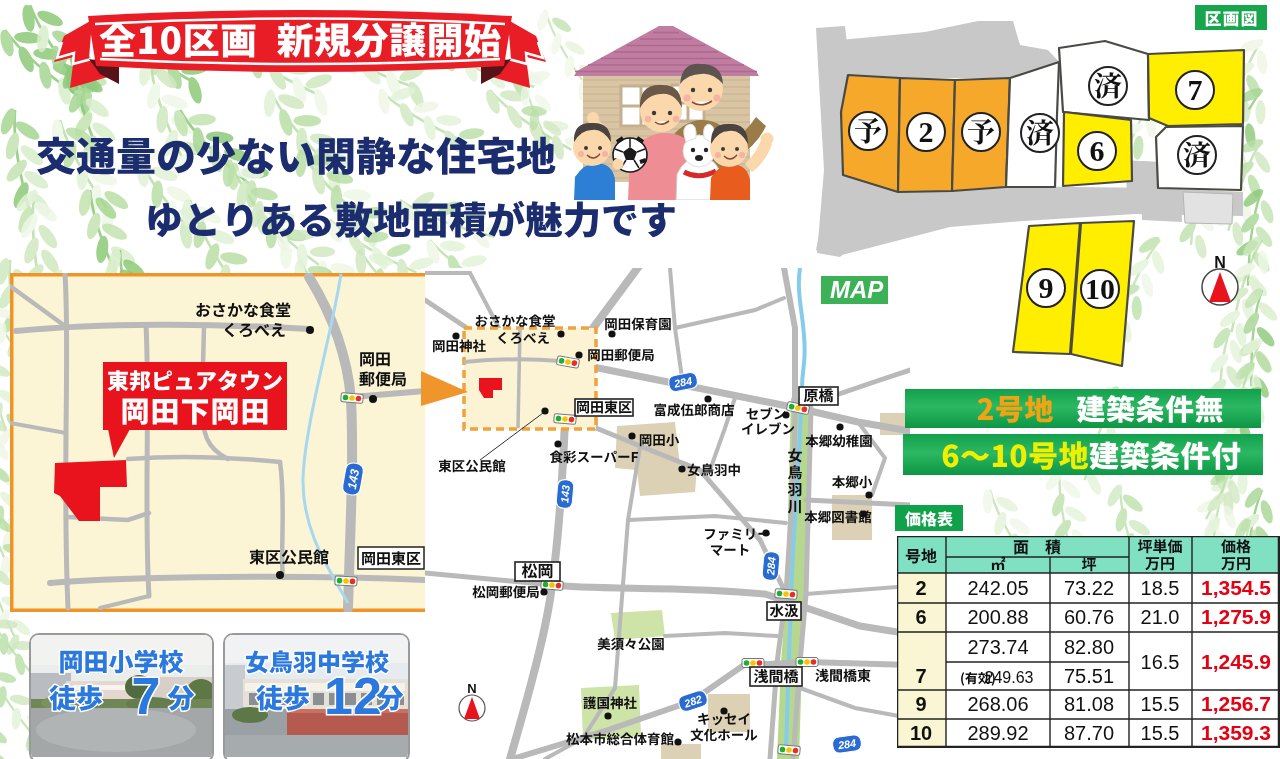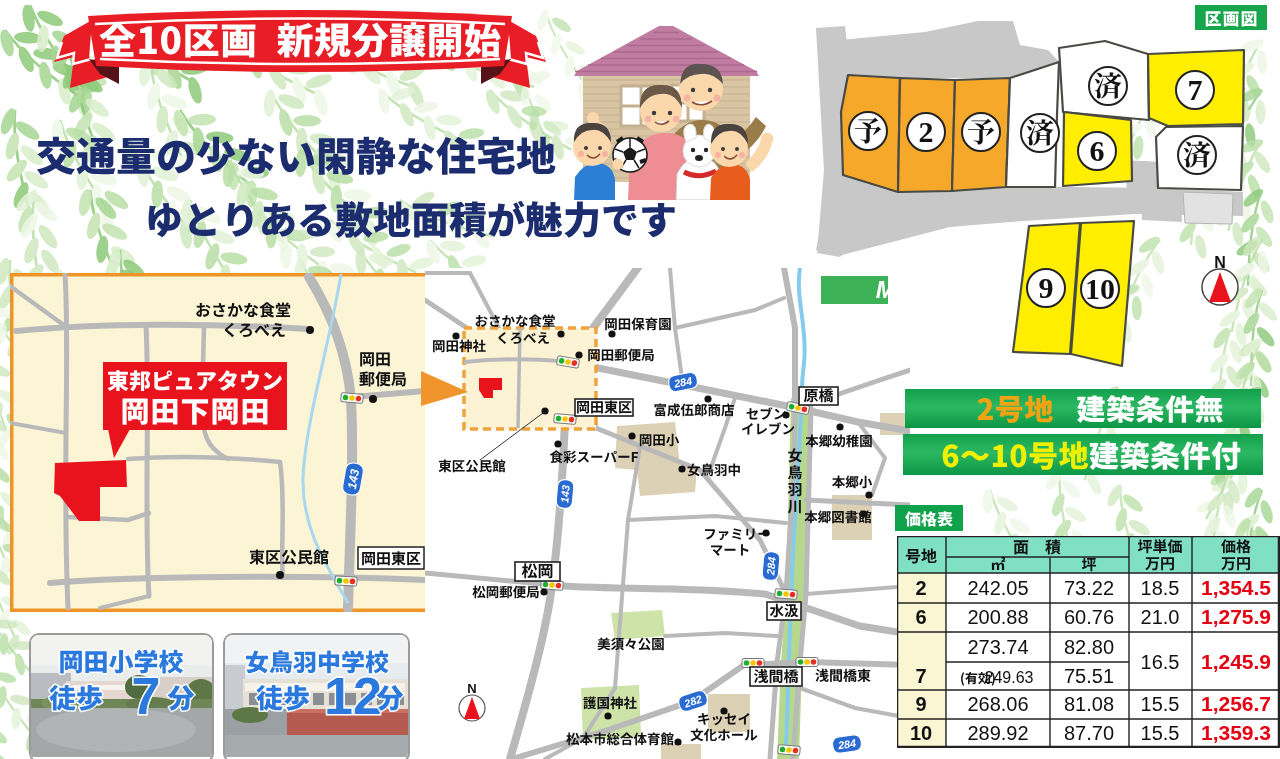--- a/index.html
+++ b/index.html
@@ -1517,21 +1517,21 @@
       <g fill="#111" transform="translate(362.5 244.0) scale(0.01500)">
         <use href="#B5ddd" x="0"></use>
       </g>
       <g>
         <circle cx="47" cy="440" r="13" fill="#fff" stroke="#555" stroke-width="1.2"></circle>
         <path d="M47,429 L39,451 55,451 Z" fill="#e8131d"></path>
         <text x="47" y="425" font-family="Liberation Sans,sans-serif" font-size="13" font-weight="bold" text-anchor="middle" fill="#111">N</text>
       </g>
     </svg>
     <div class="abs" style="left:821px;top:276px;width:67px;height:28px;background:#3cb155;"></div>
-    <div class="abs" style="left:869px;top:276px;width:67px;height:28px;color:#fff;font-style:italic;font-weight:bold;font-size:24px;line-height:27px;text-align:center;">MAP</div>
+    <div class="abs" style="left:830px;top:276px;width:67px;height:28px;color:#fff;font-style:italic;font-weight:bold;font-size:24px;line-height:27px;">MAP</div>
     <svg class="abs" style="left:415px;top:365px" width="60" height="45" viewBox="0 0 60 45">
       <polygon points="6,6 53,27 6,41" fill="#f0952b"></polygon>
     </svg>
     <div class="abs" style="left:905px;top:389px;width:356px;height:39px;background:linear-gradient(180deg,#13a04c 0%,#2cb862 45%,#0d9645 100%);"></div>
     <svg class="abs" style="left:905px;top:389px" width="356" height="39" viewBox="0 0 356 39">
       <g fill="#f0a313" transform="translate(71.7 31.0) scale(0.02900)">
         <use href="#K32" x="0"></use>
         <use href="#K53f7" x="626"></use>
         <use href="#K5730" x="1643"></use>
       </g>

